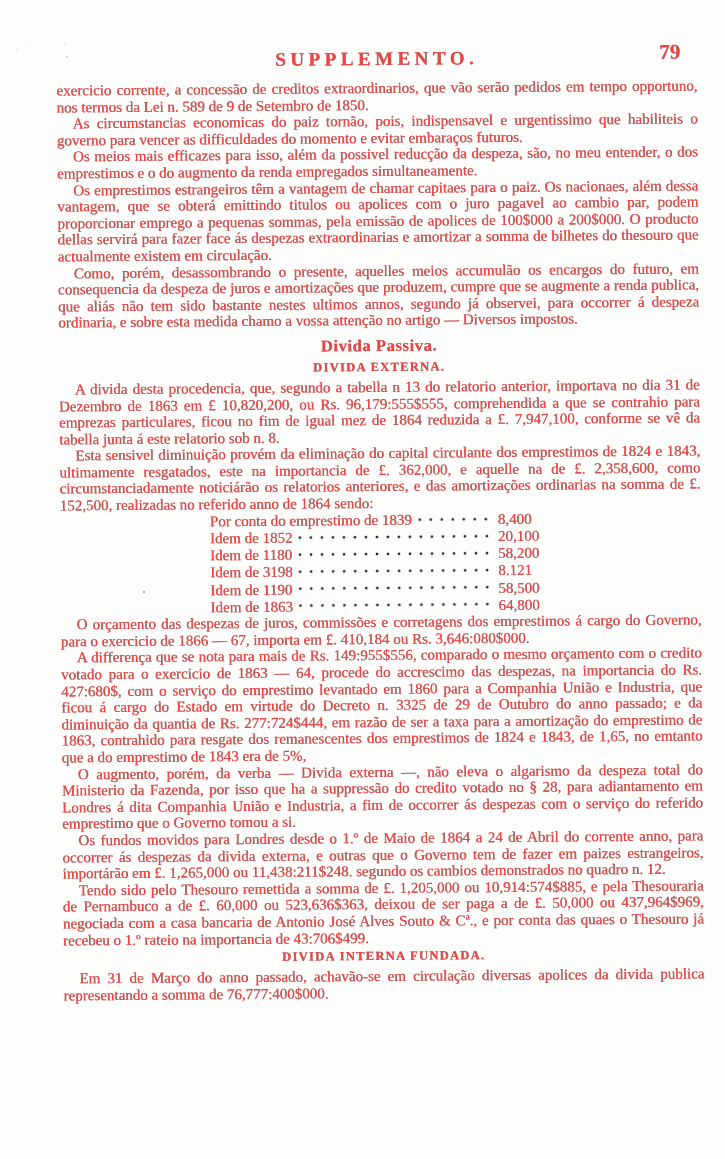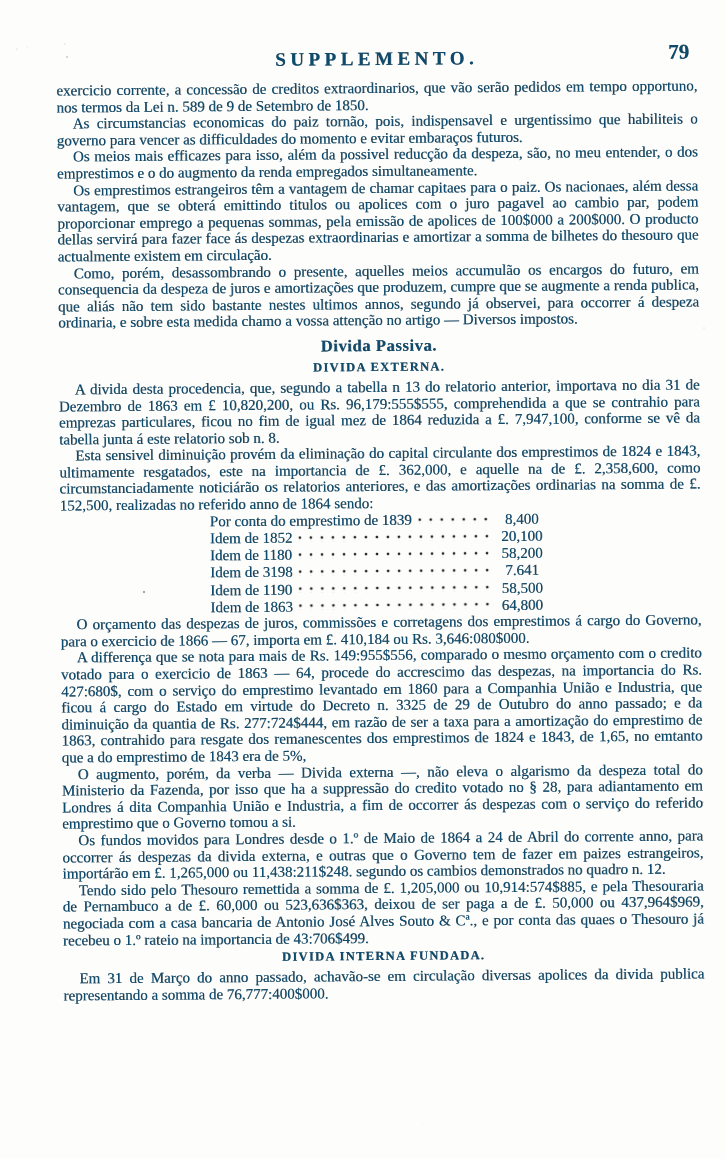--- a/index.html
+++ b/index.html
@@ -4,42 +4,42 @@
 <style>
   html, body { margin: 0; padding: 0; background: #e8e8e8; }
   .page {
     position: relative;
     width: 725px;
     height: 1159px;
     margin: 0 auto;
     background: #fdfdfb;
     overflow: hidden;
     font-family: "Liberation Serif", "DejaVu Serif", serif;
-    color: #0c4a6e;
+    color: #ef4444;
     text-shadow: 0.4px 0 0 rgba(30,28,26,0.55);
   }
   .sheet-content {
     position: absolute;
     left: 56px;
     top: 42px;
     width: 641px;
     transform: rotate(-0.45deg);
     transform-origin: 50% 0;
   }
   .page-header { position: relative; height: 34px; margin-bottom: 4px; }
   .running-title {
     text-align: center;
     font-weight: bold;
     font-size: 19px;
     letter-spacing: 4.5px;
     padding-top: 6px;
   }
   .page-number {
     position: absolute;
-    right: 8px;
+    right: 17px;
     top: 0px;
     font-weight: bold;
     font-size: 21px;
   }
   .body-text p {
     margin: 0;
     font-size: 15px;
     line-height: 16.6px;
     text-align: justify;
     text-indent: 16px;
@@ -69,21 +69,21 @@
   .leader-row .row-label { white-space: nowrap; }
   .leader-row .leader-dots {
     flex: 1;
     height: 0.9em;
     margin: 0 7px 0 6px;
     background-image: radial-gradient(circle at 2px 2px, #262422 1.1px, rgba(0,0,0,0) 1.7px);
     background-size: 11px 6px;
     background-repeat: repeat-x;
     background-position: left 78%;
   }
-  .leader-row .row-value { min-width: 48px; text-align: center; white-space: nowrap; }
+  .leader-row .row-value { min-width: 48px; text-align: left; white-space: nowrap; }
   .scan-noise {
     position: absolute;
     left: 0; top: 0;
     width: 2px; height: 2px;
     border-radius: 50%;
     background: transparent;
     box-shadow:
       16px 48px 0 -0.6px #8a8a8a,
       26px 46px 0 -0.7px #9a9a9a,
       64px 43px 0 -0.6px #7d7d7d,
@@ -134,21 +134,21 @@
           <span class="row-value">20,100</span>
         </div>
         <div class="leader-row">
           <span class="row-label">Idem de 1180</span>
           <span class="leader-dots"></span>
           <span class="row-value">58,200</span>
         </div>
         <div class="leader-row">
           <span class="row-label">Idem de 3198</span>
           <span class="leader-dots"></span>
-          <span class="row-value">7.641</span>
+          <span class="row-value">8.121</span>
         </div>
         <div class="leader-row">
           <span class="row-label">Idem de 1190</span>
           <span class="leader-dots"></span>
           <span class="row-value">58,500</span>
         </div>
         <div class="leader-row">
           <span class="row-label">Idem de 1863</span>
           <span class="leader-dots"></span>
           <span class="row-value">64,800</span>

